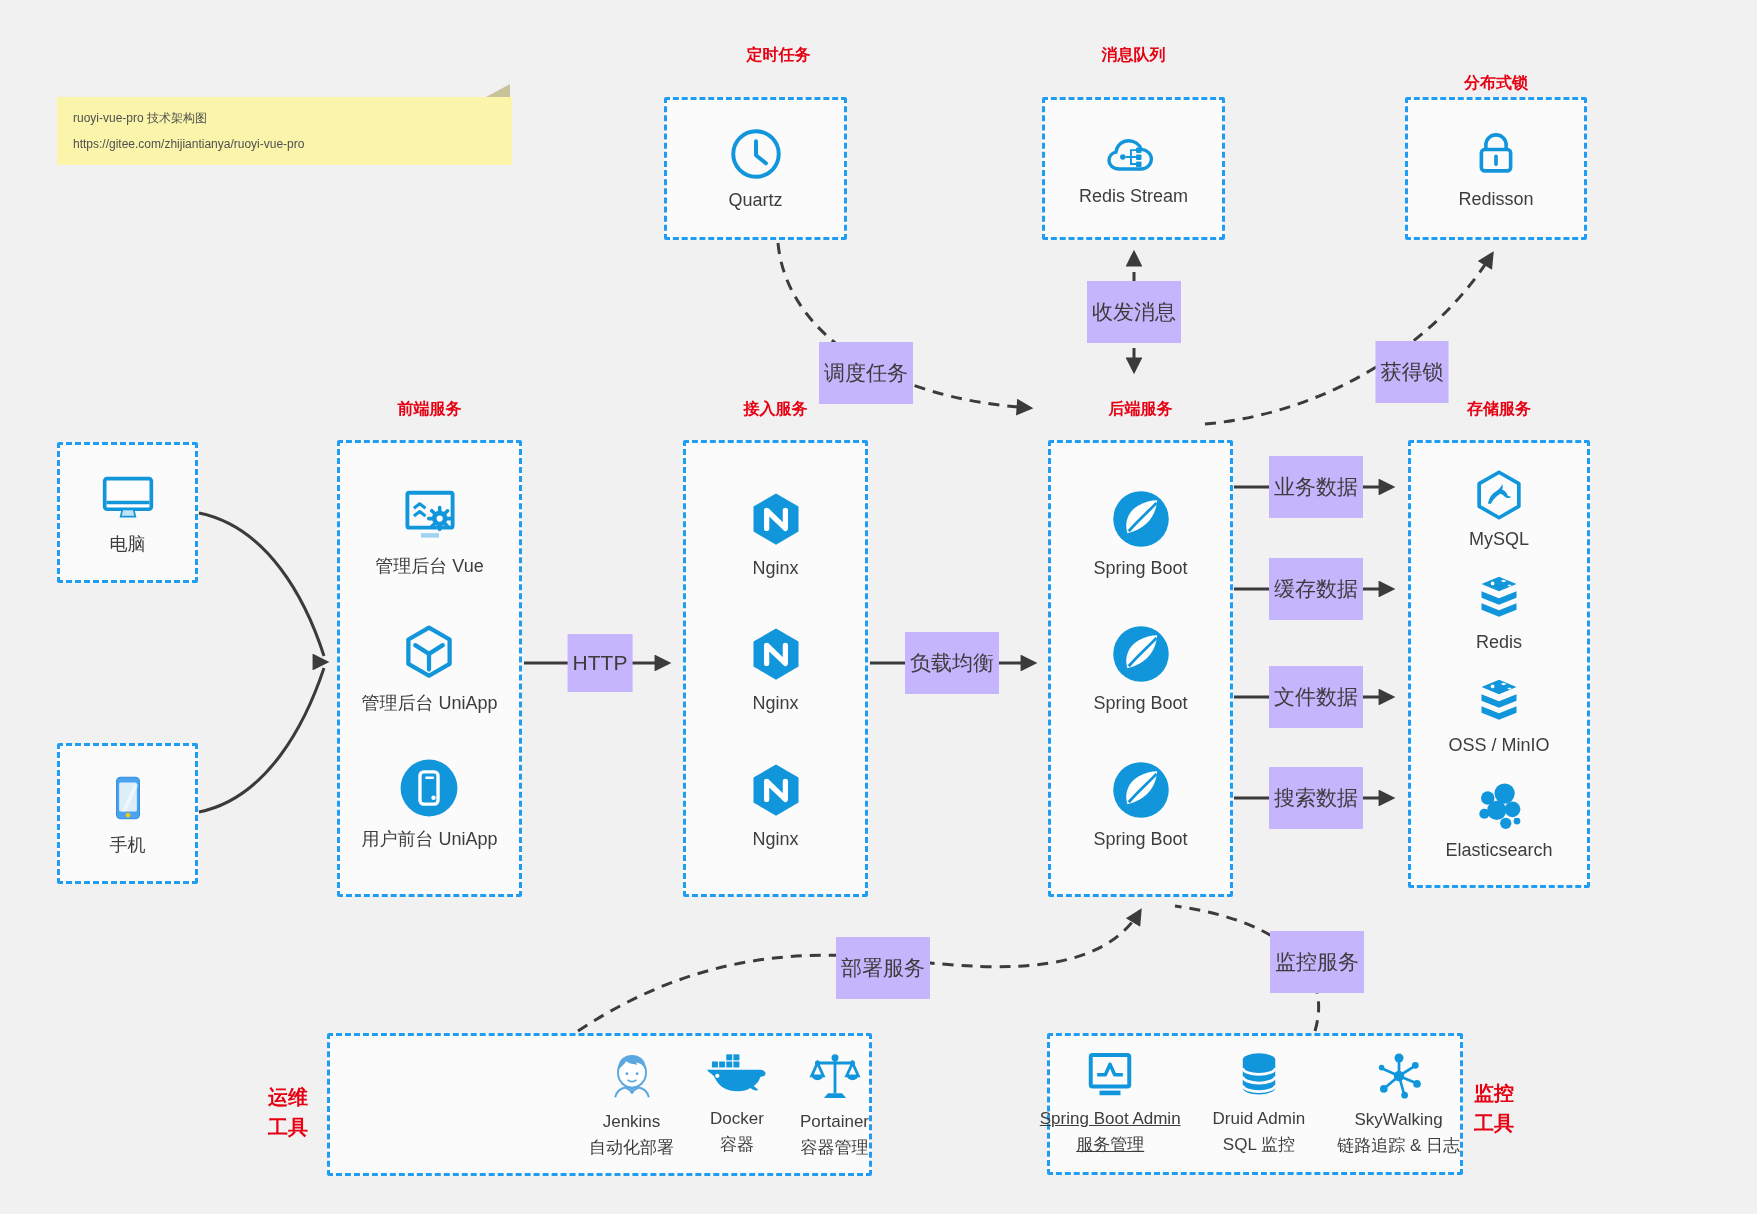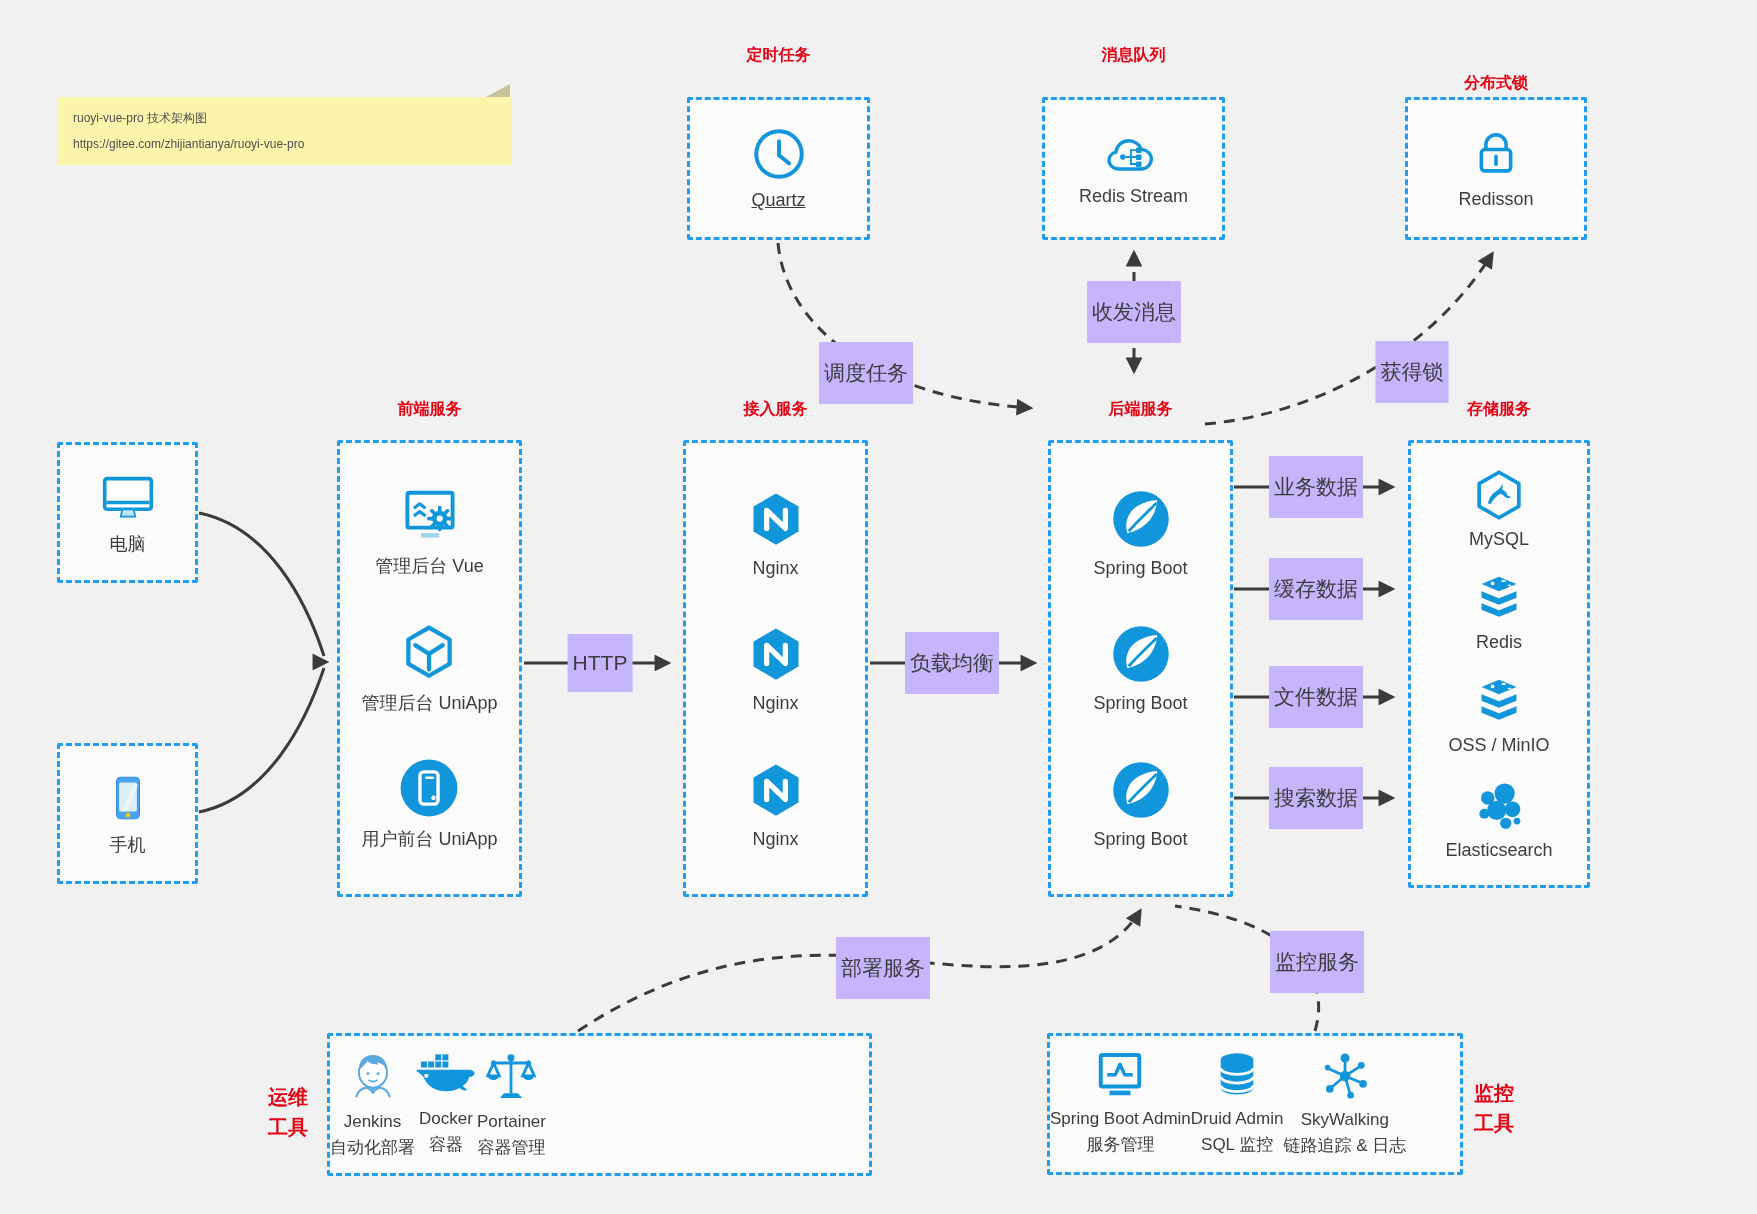--- a/index.html
+++ b/index.html
@@ -1,20 +1,20 @@
 <!DOCTYPE html>
 <html><head>
 <meta charset="utf-8">
 <style>
   html,body{margin:0;padding:0;background:#f1f1f2;font-family:"Liberation Sans","DejaVu Sans",sans-serif;}
   .canvas{position:relative;width:1757px;height:1214px;background:#f1f1f2;color:#3d3d3d;overflow:hidden;}
   .edges{position:absolute;left:0;top:0;z-index:3;pointer-events:none;}
   .dbox{position:absolute;border:3px dashed #1e9df2;border-radius:2px;background:#fbfbfc;box-sizing:border-box;display:flex;z-index:2;}
   .col{flex-direction:column;justify-content:space-evenly;align-items:center;}
-  .row{flex-direction:row;justify-content:flex-start;align-items:center;}
+  .row{flex-direction:row;justify-content:flex-end;align-items:center;gap:32px;}
   .gtitle{position:absolute;color:#e60012;font-weight:bold;font-size:16px;text-align:center;z-index:4;white-space:nowrap;}
   .sideTitle{position:absolute;color:#e60012;font-weight:bold;font-size:20px;line-height:30px;text-align:center;z-index:4;}
   .item{display:flex;flex-direction:column;align-items:center;gap:8px;}
   .item .lbl{font-size:18px;color:#3d3d3d;white-space:nowrap;}
   .lbl2{font-size:17px;line-height:26px;text-align:center;color:#3d3d3d;white-space:nowrap;}
   .ic{display:flex;align-items:center;justify-content:center;}
   .elab{position:absolute;transform:translate(-50%,-50%);background:#c4b5fd;padding:17px 5px;font-size:21px;color:#3c3c3c;white-space:nowrap;z-index:5;}
   .note{position:absolute;left:57px;top:97px;width:455px;height:68px;background:#fbf5ab;box-sizing:border-box;padding:8px 8px 0 16px;font-size:12px;line-height:26px;color:#4f4f4f;z-index:2;}
   .note::after{content:"";position:absolute;right:2px;top:-13px;width:0;height:0;border-left:24px solid transparent;border-bottom:13px solid #c9c39a;}
 </style>
@@ -64,21 +64,21 @@
 
   <div class="sideTitle" style="left:252px;top:1082px;width:72px;">
     <div>运维</div>
     <div>工具</div>
   </div>
   <div class="sideTitle" style="left:1458px;top:1078px;width:72px;">
     <div>监控</div>
     <div>工具</div>
   </div>
 
-  <div class="dbox col" style="left:687px;top:97px;width:183px;height:143px;text-decoration:underline;">
+  <div class="dbox col" style="left:664px;top:97px;width:183px;height:143px;">
     <div class="item">
       <span class="ic">
         <svg width="56" height="56" viewBox="0 0 48 48">
             <circle cx="24" cy="24" r="19.5" fill="none" stroke="#1296db" stroke-width="3.4"></circle>
             <path d="M24 13 L24 25 L32.5 32" fill="none" stroke="#1296db" stroke-width="3.4" stroke-linecap="round" stroke-linejoin="round"></path>
           </svg>
       </span>
       <span class="lbl">Quartz</span>
     </div>
   </div>
@@ -355,21 +355,21 @@
         </svg>
       </span>
       <div class="lbl2">
         <div>Portainer</div>
         <div>容器管理</div>
       </div>
     </div>
   </div>
 
   <div class="dbox row" style="left:1047px;top:1033px;width:416px;height:142px;">
-    <div class="item" style="gap:4px;">
+    <div class="item" style="gap:4px;text-decoration:underline;">
       <span class="ic">
         <svg width="56" height="52" viewBox="0 0 48 44">
           <rect x="7.5" y="4" width="33" height="27" rx="1.5" fill="none" stroke="#1296db" stroke-width="3.4"></rect>
           <path d="M13 21h7l4-9 4 9h7" fill="none" stroke="#1296db" stroke-width="3" stroke-linejoin="round"></path>
           <path d="M15 36.5h18" stroke="#1296db" stroke-width="4"></path>
         </svg>
       </span>
       <div class="lbl2">
         <div>Spring Boot Admin</div>
         <div>服务管理</div>

